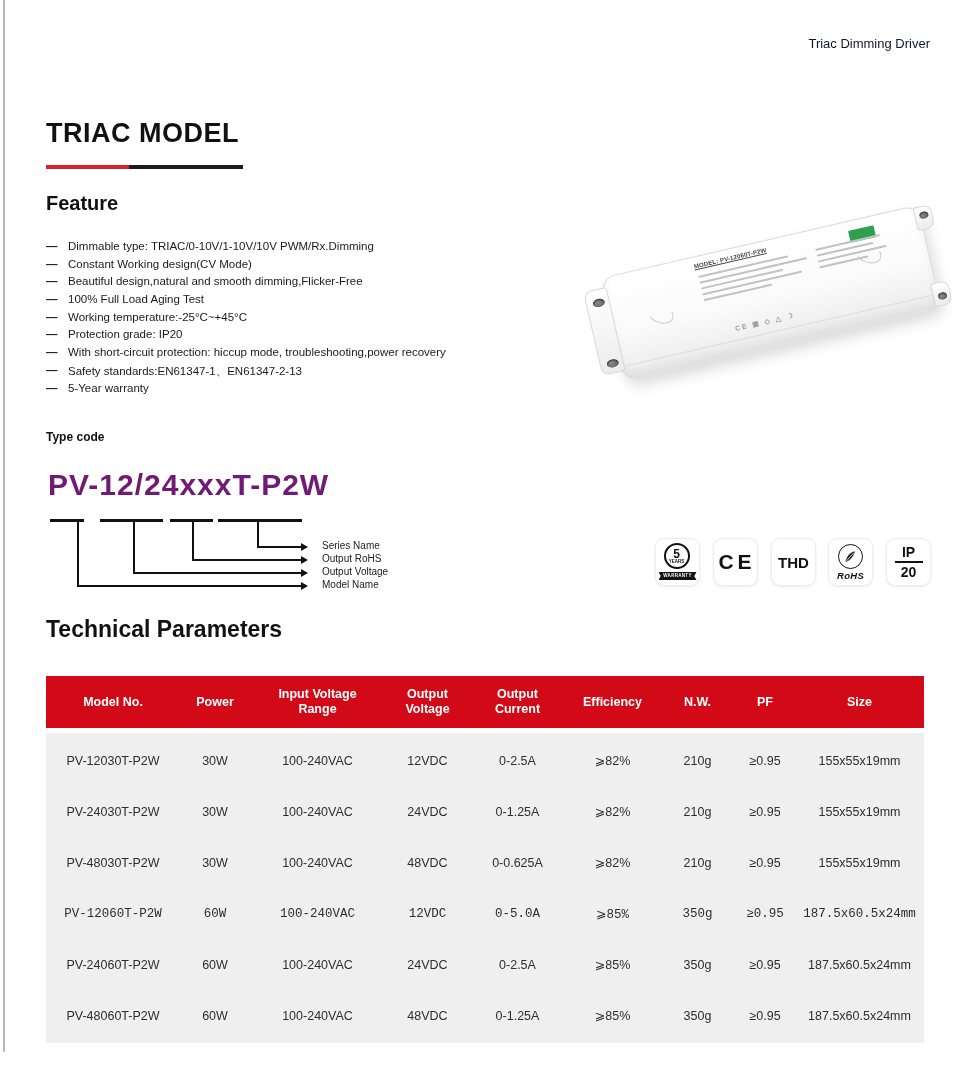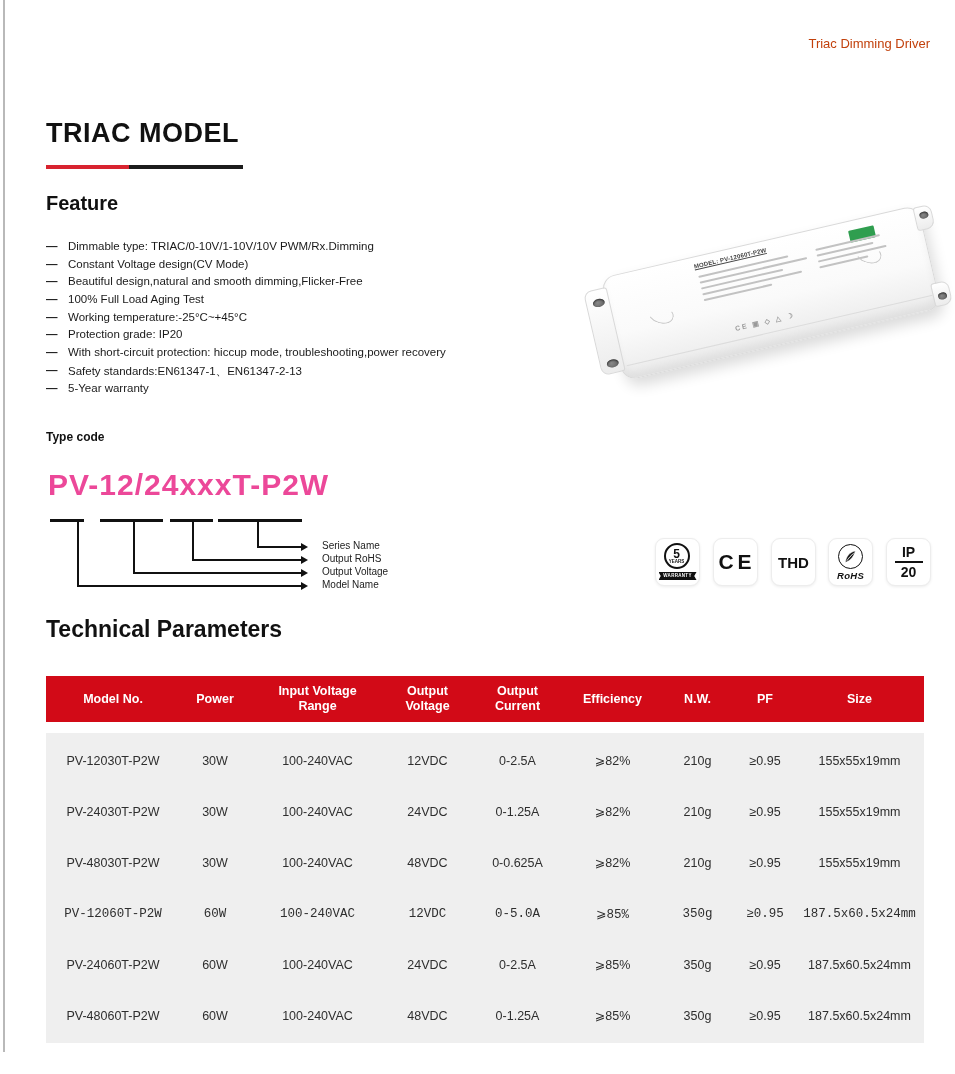--- a/index.html
+++ b/index.html
@@ -2,21 +2,21 @@
 <html><head>
 <meta charset="utf-8">
 <style>
   * { margin:0; padding:0; box-sizing:border-box; }
   html,body { background:#ffffff; }
   body { font-family:"Liberation Sans", sans-serif; color:#1a1a1a; }
   #page { position:relative; width:955px; height:1074px; background:#fff; overflow:hidden; margin:0 auto; }
 
   .edge-line { position:absolute; left:3px; top:0; width:2px; height:1052px; background:#b9b9b9; }
 
-  .doc-title { position:absolute; top:36px; right:25px; font-size:13px; color:#c2410c; }
+  .doc-title { position:absolute; top:36px; right:25px; font-size:13px; color:#0f172a; }
 
   .series-title { position:absolute; left:46px; top:118px; font-size:27px; font-weight:bold; letter-spacing:0.5px; color:#111; }
   .series-underline { position:absolute; left:46px; top:165px; width:197px; height:4px;
     background:linear-gradient(90deg,#d8232f 0,#d8232f 42%,#1c1c1c 42%,#1c1c1c 100%); }
 
   .feature-heading { position:absolute; left:46px; top:192px; font-size:20px; font-weight:bold; color:#111; }
   .feature-list { position:absolute; left:46px; top:240px; width:540px; }
   .feat-row { display:flex; align-items:flex-start; height:17.7px; font-size:11.5px; color:#1a1a1a; }
   .feat-row .dash { width:22px; flex:0 0 22px; font-weight:bold; }
   .feat-row .feat-text { white-space:nowrap; }
@@ -42,21 +42,21 @@
     text-decoration:underline; letter-spacing:0.2px; }
   .green-chip { position:absolute; right:48px; top:10px; width:26px; height:12px; background:#2f9e4f; border-radius:1px; }
   .print-line { position:absolute; height:2px; background:#c9c9c9; border-radius:1px; }
   .print-block-a .print-line { background:#c2c2c2; }
   .cert-print { position:absolute; left:120px; bottom:22px; font-size:7px; color:#9a9a9a; letter-spacing:2px; font-weight:bold; }
   .wire-glyph { position:absolute; border:1px solid #c7c7c7; border-radius:50%; width:26px; height:18px;
     border-top-color:transparent; border-left-color:transparent; transform:rotate(30deg); }
 
   
   .typecode-heading { position:absolute; left:46px; top:430px; font-size:12px; font-weight:bold; color:#111; }
-  .typecode-code { position:absolute; left:48px; top:468px; font-size:30px; font-weight:bold; letter-spacing:1px; color:#ec4899; }
+  .typecode-code { position:absolute; left:48px; top:468px; font-size:30px; font-weight:bold; letter-spacing:1px; color:#701a75; }
   .tc-seg { position:absolute; top:519px; height:3px; background:#111; }
   .tc-vline { position:absolute; width:1.5px; background:#111; }
   .tc-hline { position:absolute; height:1.5px; background:#111; }
   .tc-hline::after { content:''; position:absolute; right:-5px; top:-3.2px; width:0; height:0;
     border-left:7px solid #111; border-top:4px solid transparent; border-bottom:4px solid transparent; }
   .tc-label { position:absolute; left:322px; font-size:10px; color:#222; }
 
   
   .cert-box { position:absolute; top:538px; width:45px; height:48px; background:#fff; border:1px solid #ededed;
     border-radius:9px; box-shadow:0 1px 3px rgba(0,0,0,0.08); display:flex; align-items:center; justify-content:center; }
@@ -76,21 +76,21 @@
   .rohs-text { position:absolute; left:0; bottom:1px; width:100%; text-align:center; font-size:9.5px; font-weight:bold;
     font-style:italic; color:#111; letter-spacing:0.3px; }
   .ip20 { display:flex; flex-direction:column; align-items:center;text-align:right; }
   .ip-top { font-size:14px; font-weight:bold; color:#111; line-height:14px; }
   .ip-rule { width:28px; height:2px; background:#111; margin:2px 0; }
   .ip-bottom { font-size:14px; font-weight:bold; color:#111; line-height:14px; }
 
   
   .tech-heading { position:absolute; left:46px; top:616px; font-size:23px; font-weight:bold; color:#111; }
   .tbl { position:absolute; left:46px; top:676px; width:878px; }
-  .tbl-header { display:flex; height:46px; align-items:center; }
+  .tbl-header { display:flex; height:52px; align-items:center; }
   .th { color:#fff; font-weight:bold; font-size:12.5px; line-height:15px; text-align:center; }
   .tbl-row { position:absolute; left:0; width:878px; height:55px; display:flex; align-items:center; }
   .td { font-size:12.5px; color:#2e2e2e; text-align:center; }
   .c0{width:134px;} .c1{width:70px;} .c2{width:135px;} .c3{width:85px;} .c4{width:95px;}
   .c5{width:95px;} .c6{width:75px;} .c7{width:60px;} .c8{width:129px;}
 </style>
 </head>
 <body>
 
 <div id="page">
@@ -103,21 +103,21 @@
   <div class="series-underline"></div>
 
   <div class="feature-heading">Feature</div>
   <div class="feature-list">
     <div class="feat-row">
         <span class="dash">—</span>
         <span class="feat-text">Dimmable type: TRIAC/0-10V/1-10V/10V PWM/Rx.Dimming</span>
       </div>
     <div class="feat-row">
         <span class="dash">—</span>
-        <span class="feat-text">Constant Voltage design(CV Mode)</span>
+        <span class="feat-text">Constant Working design(CV Mode)</span>
       </div>
     <div class="feat-row">
         <span class="dash">—</span>
         <span class="feat-text">Beautiful design,natural and smooth dimming,Flicker-Free</span>
       </div>
     <div class="feat-row">
         <span class="dash">—</span>
         <span class="feat-text">100% Full Load Aging Test</span>
       </div>
     <div class="feat-row">

